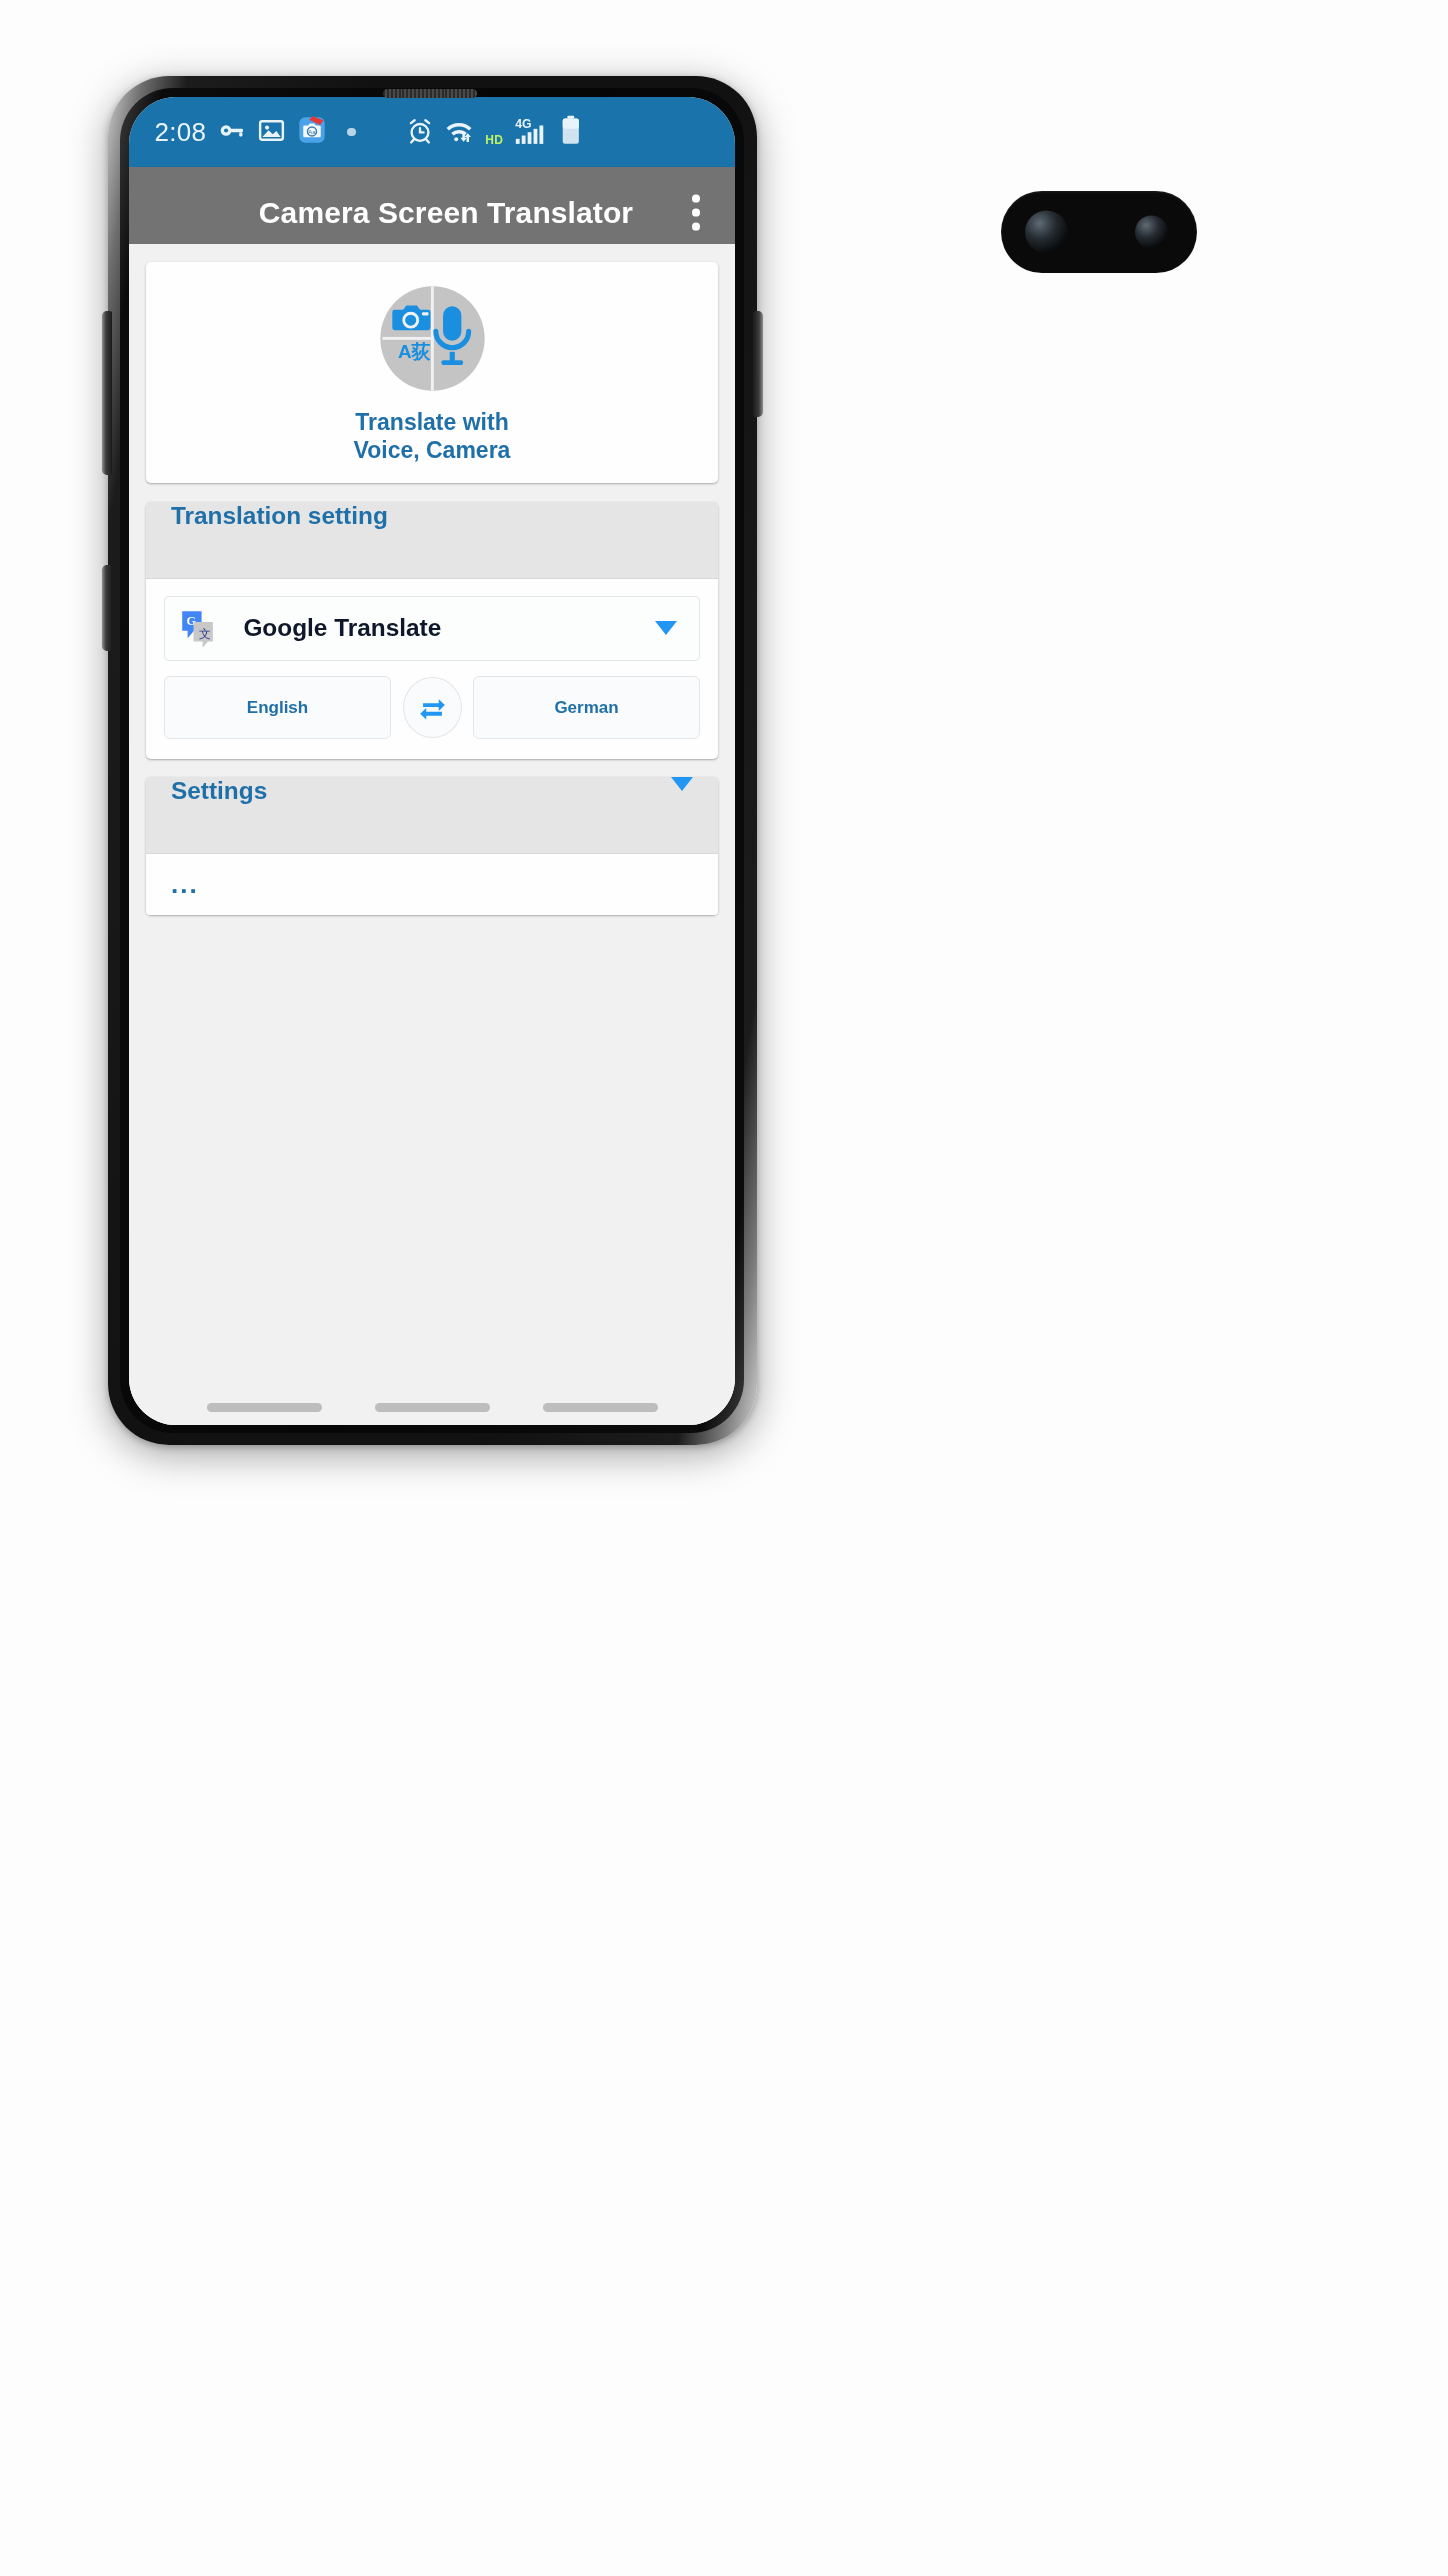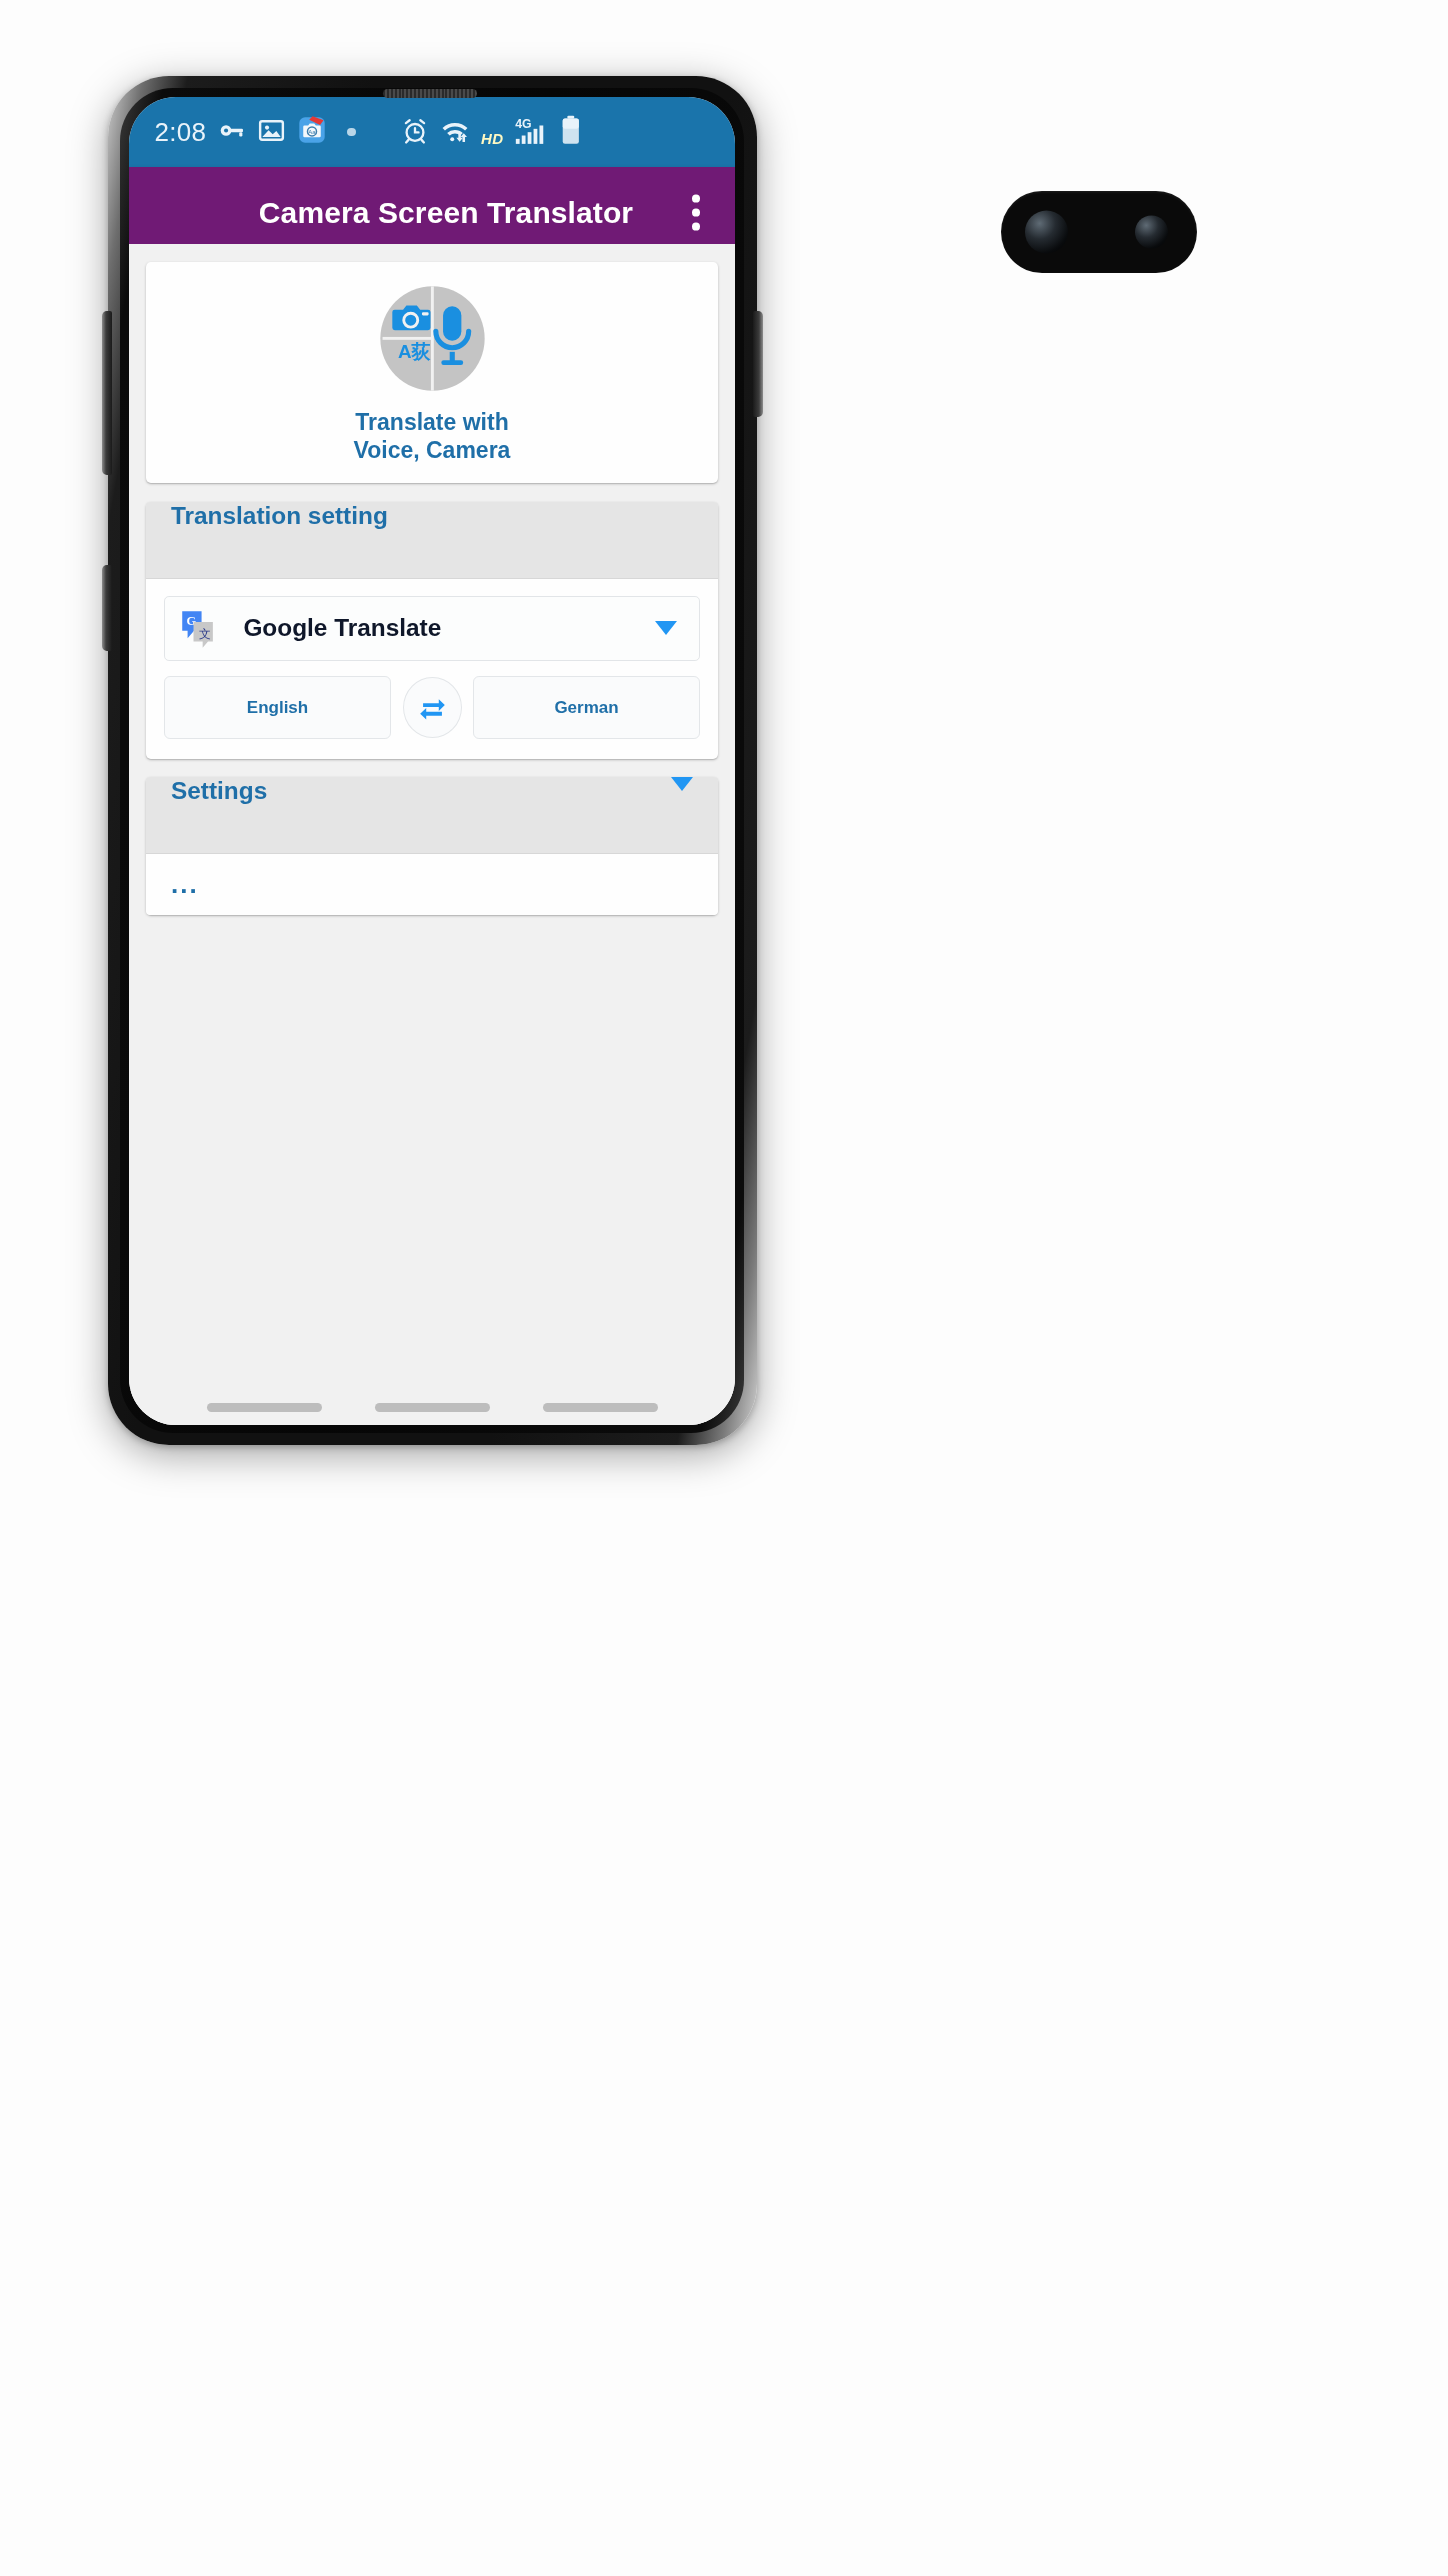--- a/index.html
+++ b/index.html
@@ -81,28 +81,28 @@
     width: 100%; height: 70px;
     background: #1a74ab;
     display: flex; align-items: center;
     padding: 0 25.4px;
     color: #eaf4fb;
   }
   #status-left { display: flex; align-items: center; gap: 11px; }
   #clock { font-size: 26px; font-weight: 400; letter-spacing: 0.3px; color: #e9f3fa; }
   #status-right { margin-left: auto; display: flex; align-items: flex-end; gap: 10.8px; padding-right: 129px; }
   .sicon { display: block; text-align: right; }
-  #hd-label { font-size: 15px; font-weight: 700; color: #fef9c3; letter-spacing: 0.4px; line-height: 1; padding-bottom: 2.9px; font-style: italic; }
+  #hd-label { font-size: 12px; font-weight: 700; color: #bef264; letter-spacing: 0.4px; line-height: 1; padding-bottom: 2.9px; }
   #dot-indicator { width: 8.8px; height: 8.8px; border-radius: 50%; background: #b9d6e8; margin-left: 8.8px; }
 
   
   #app-bar {
     position: absolute; left: 0; top: 70px;
     width: 100%; height: 91px;
-    background: #701a75;
+    background: #737373;
     display: flex; align-items: center; justify-content: center;
     box-shadow: 0 1px 3.9px rgba(0,0,0,.12);
     padding-left: 28px;
   }
   #app-title {
     font-size: 30px; font-weight: 700; color: #fff;
     letter-spacing: 0.1px;
   }
   #overflow-menu {
     position: absolute; right: 25.4px; top: 50%; transform: translateY(-50%);

